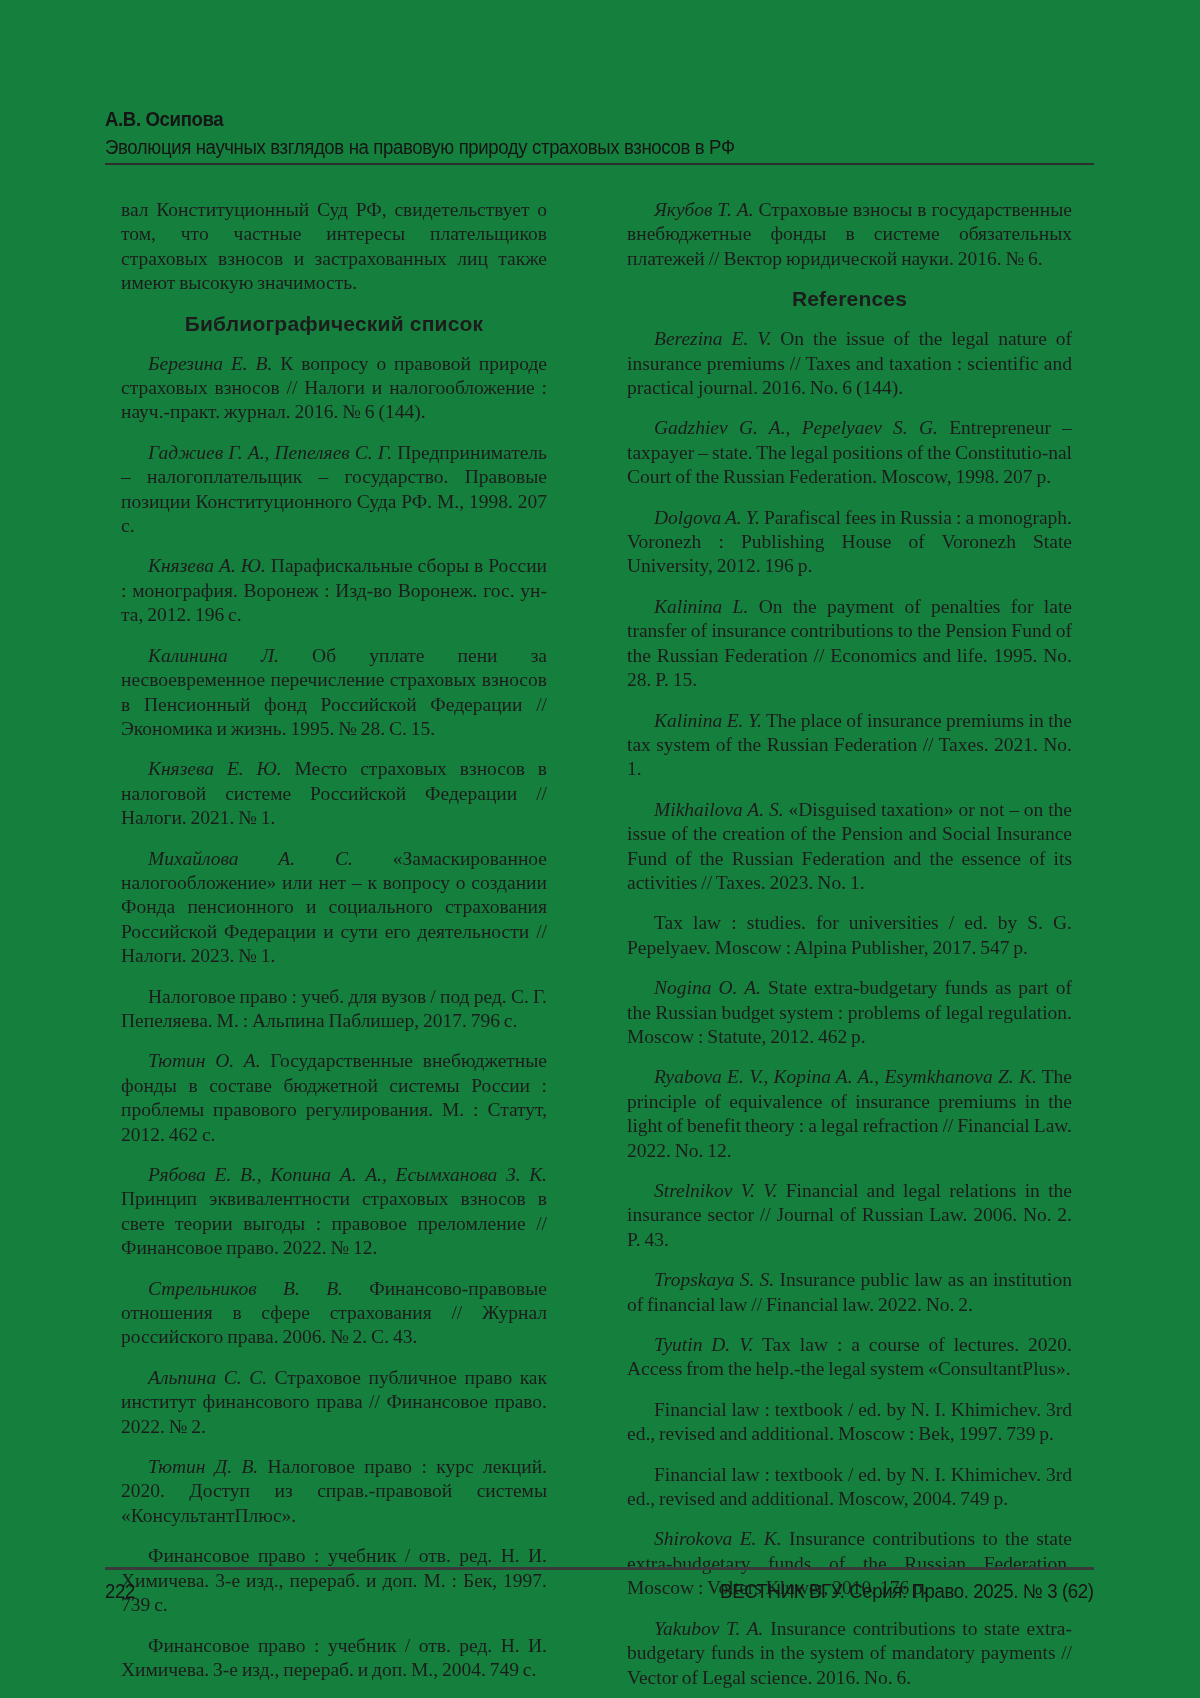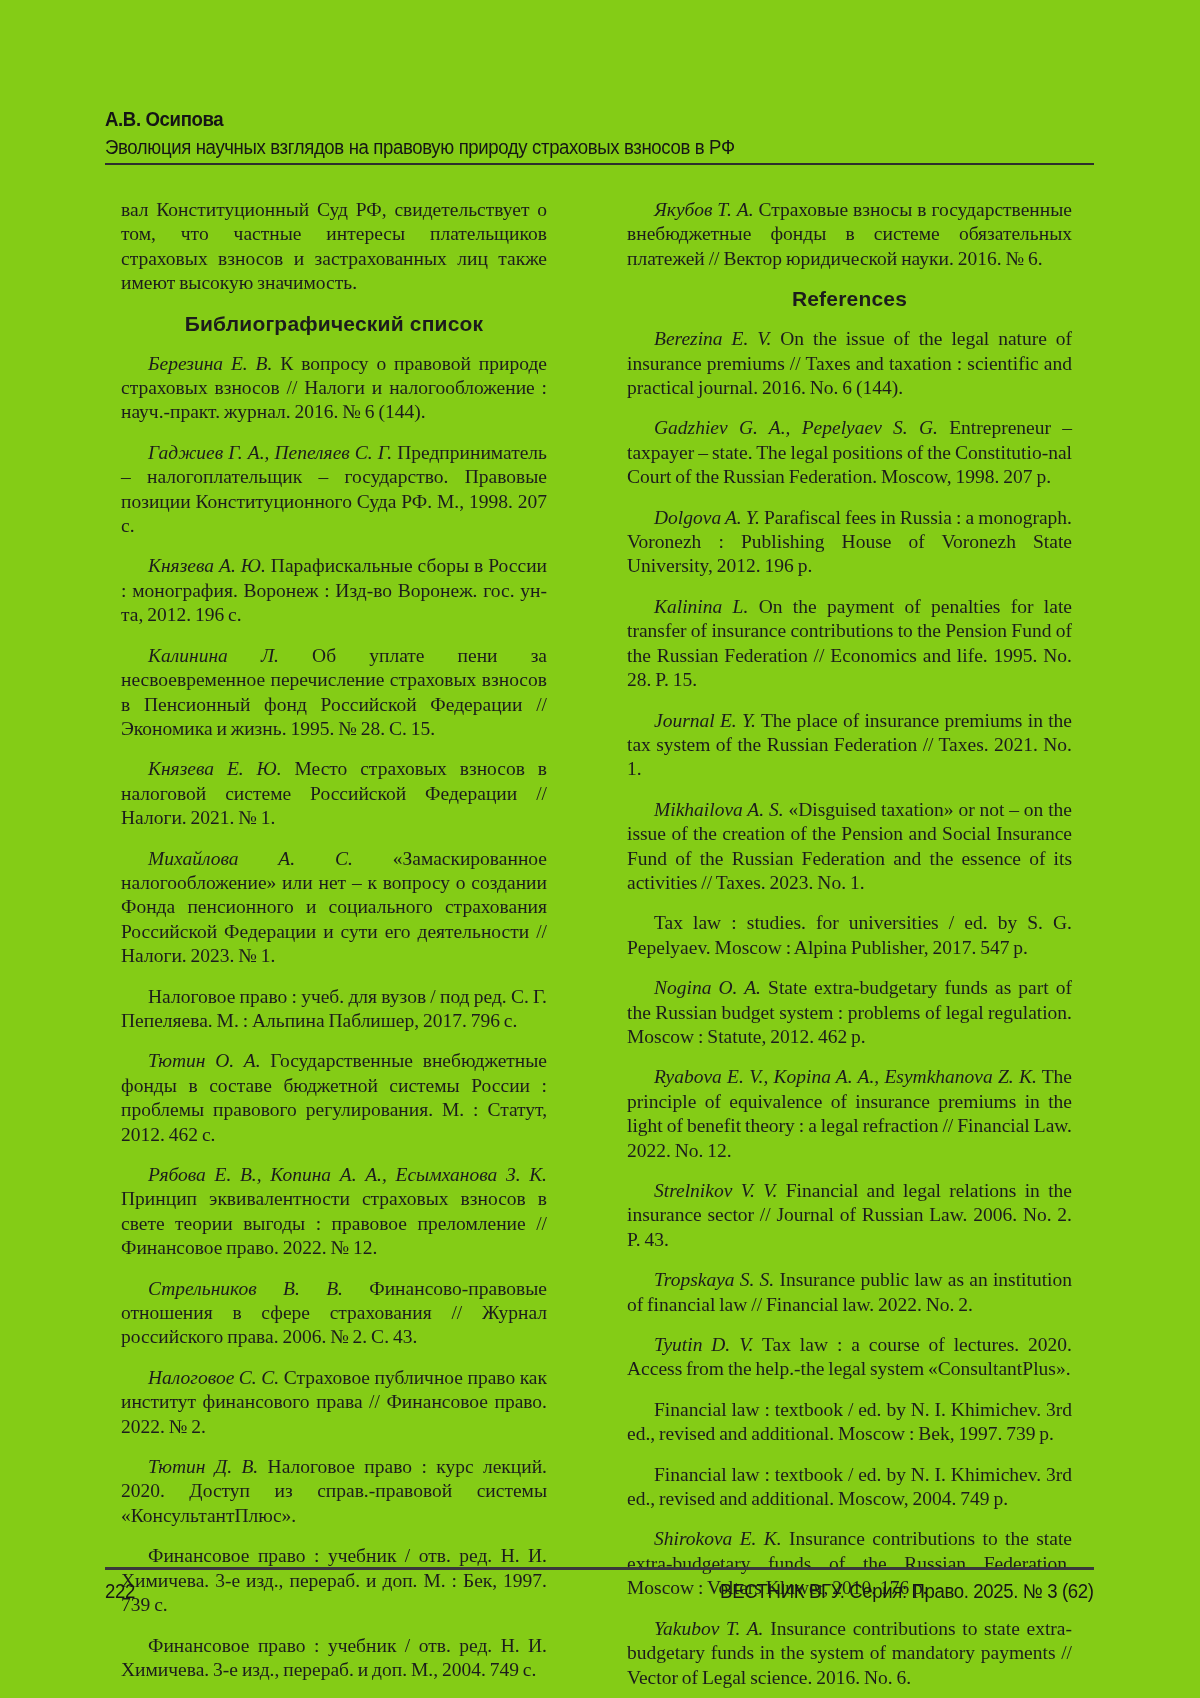--- a/index.html
+++ b/index.html
@@ -1,20 +1,20 @@
 <!DOCTYPE html>
 <html lang="ru"><head>
 <meta charset="utf-8">
 <style>
   html, body { margin: 0; padding: 0; background: #ffffff; }
   .page {
     position: relative;
     width: 1200px;
     height: 1698px;
-    background: #84cc16;
+    background: #15803d;
     color: #1c1c1c;
     font-family: "Liberation Serif", serif;
     overflow: hidden;
   }
   
   .running-head {
     position: absolute;
     left: 105px;
     top: 108px;
     width: 990px;
@@ -127,39 +127,39 @@
           <p class="ref"><i>Березина Е. В.</i> К вопросу о правовой природе страховых взносов // Налоги и налогообложение : науч.-практ. журнал. 2016. № 6 (144).</p>
           <p class="ref"><i>Гаджиев Г. А., Пепеляев С. Г.</i> Предприниматель – налогоплательщик – государство. Правовые позиции Конституционного Суда РФ. М., 1998. 207 с.</p>
           <p class="ref"><i>Князева А. Ю.</i> Парафискальные сборы в России : монография. Воронеж : Изд-во Воронеж. гос. ун-та, 2012. 196 с.</p>
           <p class="ref"><i>Калинина Л.</i> Об уплате пени за несвоевременное перечисление страховых взносов в Пенсионный фонд Российской Федерации // Экономика и жизнь. 1995. № 28. С. 15.</p>
           <p class="ref"><i>Князева Е. Ю.</i> Место страховых взносов в налоговой системе Российской Федерации // Налоги. 2021. № 1.</p>
           <p class="ref"><i>Михайлова А. С.</i> «Замаскированное налогообложение» или нет – к вопросу о создании Фонда пенсионного и социального страхования Российской Федерации и сути его деятельности // Налоги. 2023. № 1.</p>
           <p class="ref">Налоговое право : учеб. для вузов / под ред. С. Г. Пепеляева. М. : Альпина Паблишер, 2017. 796 с.</p>
           <p class="ref"><i>Тютин О. А.</i> Государственные внебюджетные фонды в составе бюджетной системы России : проблемы правового регулирования. М. : Статут, 2012. 462 с.</p>
           <p class="ref"><i>Рябова Е. В., Копина А. А., Есымханова З. К.</i> Принцип эквивалентности страховых взносов в свете теории выгоды : правовое преломление // Финансовое право. 2022. № 12.</p>
           <p class="ref"><i>Стрельников В. В.</i> Финансово-правовые отношения в сфере страхования // Журнал российского права. 2006. № 2. С. 43.</p>
-          <p class="ref"><i>Налоговое С. С.</i> Страховое публичное право как институт финансового права // Финансовое право. 2022. № 2.</p>
+          <p class="ref"><i>Альпина С. С.</i> Страховое публичное право как институт финансового права // Финансовое право. 2022. № 2.</p>
           <p class="ref"><i>Тютин Д. В.</i> Налоговое право : курс лекций. 2020. Доступ из справ.-правовой системы «КонсультантПлюс».</p>
           <p class="ref">Финансовое право : учебник / отв. ред. Н. И. Химичева. 3-е изд., перераб. и доп. М. : Бек, 1997. 739 с.</p>
           <p class="ref">Финансовое право : учебник / отв. ред. Н. И. Химичева. 3-е изд., перераб. и доп. М., 2004. 749 с.</p>
           <p class="ref"><i>Широкова Е. К.</i> Страховые взносы в государственные внебюджетные фонды Российской Федерации. М. : Волтерс Клувер, 2010. 176 с.</p>
         </div>
     </div>
 
     <div class="col right">
       <div>
           <p class="ref"><i>Якубов Т. А.</i> Страховые взносы в государственные внебюджетные фонды в системе обязательных платежей // Вектор юридической науки. 2016. № 6.</p>
         </div>
       <h2 class="list-heading">References</h2>
       <div>
           <p class="ref"><i>Berezina E. V.</i> On the issue of the legal nature of insurance premiums // Taxes and taxation : scientific and practical journal. 2016. No. 6 (144).</p>
           <p class="ref"><i>Gadzhiev G. A., Pepelyaev S. G.</i> Entrepreneur – taxpayer – state. The legal positions of the Constitutio-nal Court of the Russian Federation. Moscow, 1998. 207 p.</p>
           <p class="ref"><i>Dolgova A. Y.</i> Parafiscal fees in Russia : a monograph. Voronezh : Publishing House of Voronezh State University, 2012. 196 p.</p>
           <p class="ref"><i>Kalinina L.</i> On the payment of penalties for late transfer of insurance contributions to the Pension Fund of the Russian Federation // Economics and life. 1995. No. 28. P. 15.</p>
-          <p class="ref"><i>Journal E. Y.</i> The place of insurance premiums in the tax system of the Russian Federation // Taxes. 2021. No. 1.</p>
+          <p class="ref"><i>Kalinina E. Y.</i> The place of insurance premiums in the tax system of the Russian Federation // Taxes. 2021. No. 1.</p>
           <p class="ref"><i>Mikhailova A. S.</i> «Disguised taxation» or not – on the issue of the creation of the Pension and Social Insurance Fund of the Russian Federation and the essence of its activities // Taxes. 2023. No. 1.</p>
           <p class="ref">Tax law : studies. for universities / ed. by S. G. Pepelyaev. Moscow : Alpina Publisher, 2017. 547 p.</p>
           <p class="ref"><i>Nogina O. A.</i> State extra-budgetary funds as part of the Russian budget system : problems of legal regulation. Moscow : Statute, 2012. 462 p.</p>
           <p class="ref"><i>Ryabova E. V., Kopina A. A., Esymkhanova Z. K.</i> The principle of equivalence of insurance premiums in the light of benefit theory : a legal refraction // Financial Law. 2022. No. 12.</p>
           <p class="ref"><i>Strelnikov V. V.</i> Financial and legal relations in the insurance sector // Journal of Russian Law. 2006. No. 2. P. 43.</p>
           <p class="ref"><i>Tropskaya S. S.</i> Insurance public law as an institution of financial law // Financial law. 2022. No. 2.</p>
           <p class="ref"><i>Tyutin D. V.</i> Tax law : a course of lectures. 2020. Access from the help.-the legal system «ConsultantPlus».</p>
           <p class="ref">Financial law : textbook / ed. by N. I. Khimichev. 3rd ed., revised and additional. Moscow : Bek, 1997. 739 p.</p>
           <p class="ref">Financial law : textbook / ed. by N. I. Khimichev. 3rd ed., revised and additional. Moscow, 2004. 749 p.</p>
           <p class="ref"><i>Shirokova E. K.</i> Insurance contributions to the state extra-budgetary funds of the Russian Federation. Moscow : Volters Kluwer, 2010. 176 p.</p>

